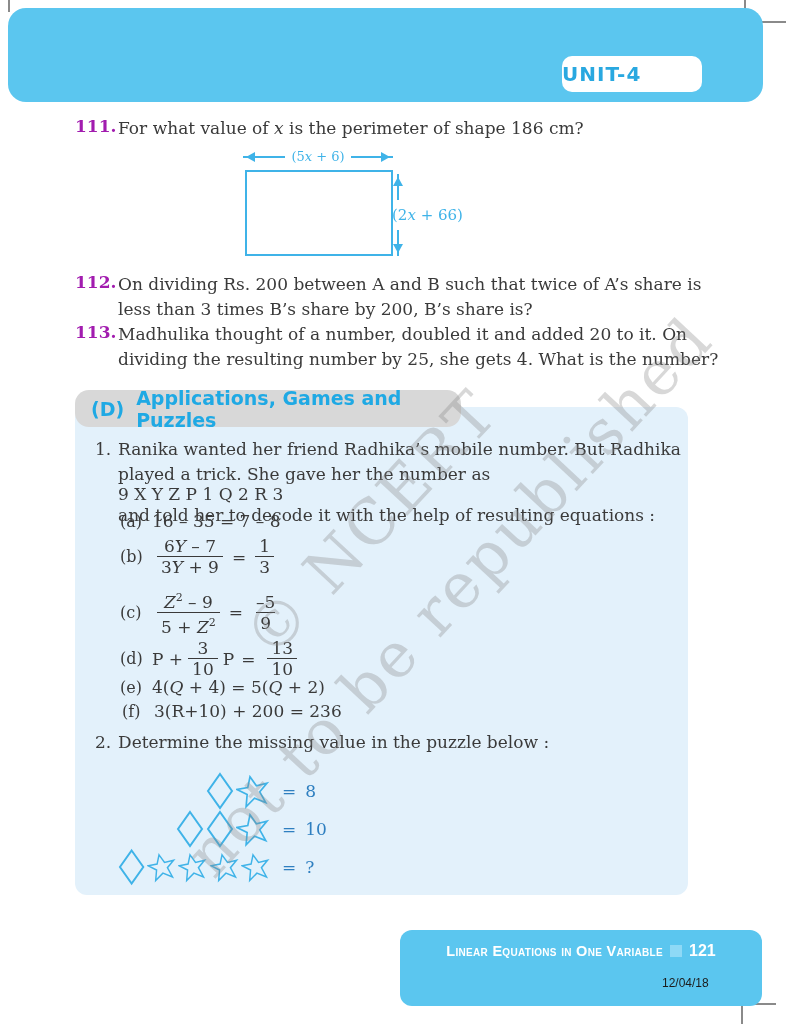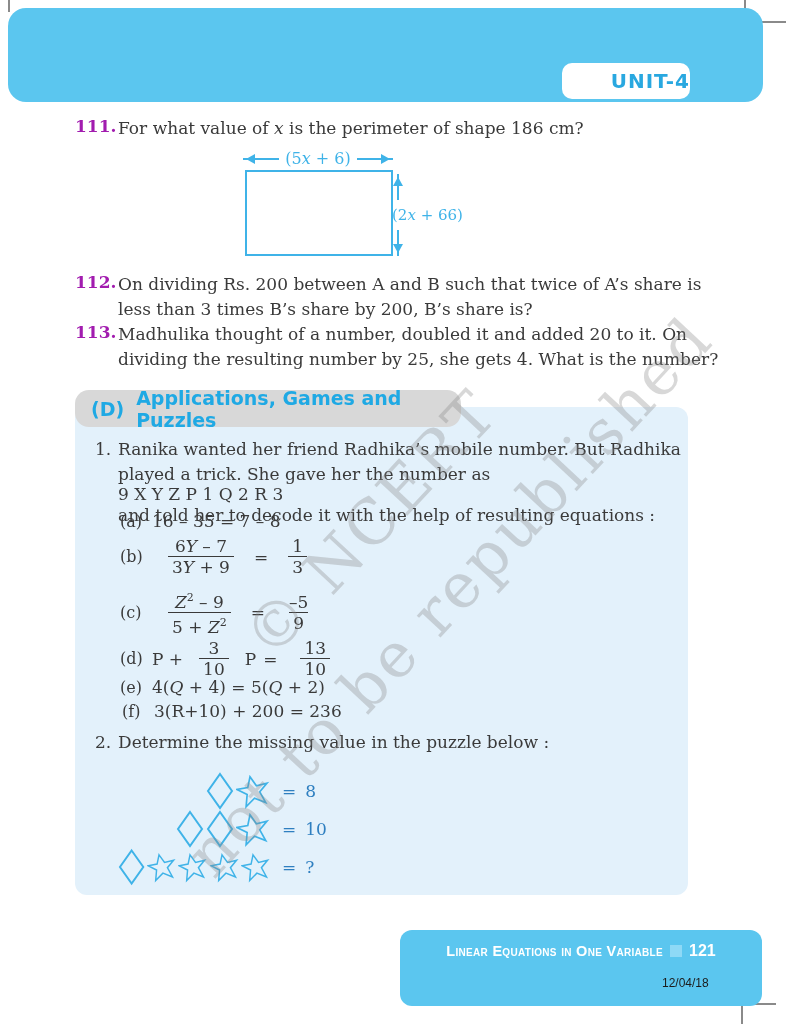--- a/index.html
+++ b/index.html
@@ -5,43 +5,43 @@
   html,body { margin:0; padding:0; background:#ffffff; }
   .page {
     position:relative; width:786px; height:1024px; overflow:hidden;
     background:#ffffff; font-family:"DejaVu Serif", serif; color:#3a3a3a;
   }
   .abs { position:absolute; }
 
   
   .banner { left:8px; top:8px; width:755px; height:94px; background:#5bc6ef; border-radius:18px; }
   .unit-pill {
-    left:562px; top:63px; width:128px; height:36px; background:#ffffff; border-radius:10px;
-    display:flex; align-items:center; justify-content:flex-end;
+    left:562px; top:56px; width:140px; height:36px; background:#ffffff; border-radius:10px;
+    display:flex; align-items:center; justify-content:flex-start;
     font-family:"DejaVu Sans", sans-serif; font-weight:bold; font-size:20px;
     color:#29a8e0; letter-spacing:1px;
   }
 
   
   .qno { font-weight:bold; font-size:17px; color:#a21caf; }
   .body { font-size:17px; line-height:25px; color:#3a3a3a; }
   .it { font-style:italic; }
   .center { }
   .rect-shape { border:2px solid #3fb3e8; background:transparent; }
   .harrow { display:flex; align-items:center; width:150px; }
   .harrow .hline { flex:1; height:0; border-top:2px solid #3fb3e8; position:relative; }
   .harrow .hline.l::before {
     content:""; position:absolute; left:-2px; top:-6px;
     border:5px solid transparent; border-right:9px solid #3fb3e8;
   }
   .harrow .hline.r::after {
     content:""; position:absolute; right:-2px; top:-6px;
     border:5px solid transparent; border-left:9px solid #3fb3e8;
   }
-  .hlabel { font-size:16px; color:#3fb3e8; padding:0 6px; white-space:nowrap; }
+  .hlabel { font-size:13px; color:#3fb3e8; padding:0 6px; white-space:nowrap; }
   .varrow { width:14px; display:flex; flex-direction:column; align-items:center; }
   .varrow .vline { width:0; border-left:2px solid #3fb3e8; position:relative; height:26px; }
   .varrow .vline.t::before {
     content:""; position:absolute; top:-2px; left:-6px;
     border:5px solid transparent; border-bottom:9px solid #3fb3e8;
   }
   .varrow .vline.b::after {
     content:""; position:absolute; bottom:-2px; left:-6px;
     border:5px solid transparent; border-top:9px solid #3fb3e8;
   }
@@ -53,21 +53,21 @@
     left:75px; top:390px; width:386px; height:37px; background:#d8d8d8; border-radius:14px;
     display:flex; align-items:center; padding-left:16px; box-sizing:border-box;
   }
   .dpill span { font-family:"DejaVu Sans", sans-serif; font-weight:bold; font-size:19px; color:#1fa9e4; }
   .dlabel { margin-right:12px; }
   .panel { left:75px; top:407px; width:613px; height:488px; background:#e3f1fb; border-radius:12px; }
 
   
   .eqrow { display:flex; align-items:center; font-size:17px; color:#3a3a3a; }
   .eqlabel { width:32px; font-size:16px; }
-  .frac { display:inline-flex; flex-direction:column; align-items:center; margin:0 16px; }
+  .frac { display:inline-flex; flex-direction:column; align-items:center; margin:0 5px; }
   .frac .fr { padding:0 4px; line-height:20px; text-align:center; }
   .frac .den { border-top:1.7px solid #3a3a3a; }
   sup.s2 { font-size:11px; }
 
   
   .prow { position:absolute; display:flex; align-items:center; height:38px; }
   .pshapes { width:152px; display:flex; justify-content:flex-end; align-items:center; gap:2px; }
   .peq { margin-left:12px; display:flex; align-items:center; gap:9px;
          font-size:17px; color:#2e7fc0; }
   svg.shape { display:block; }

